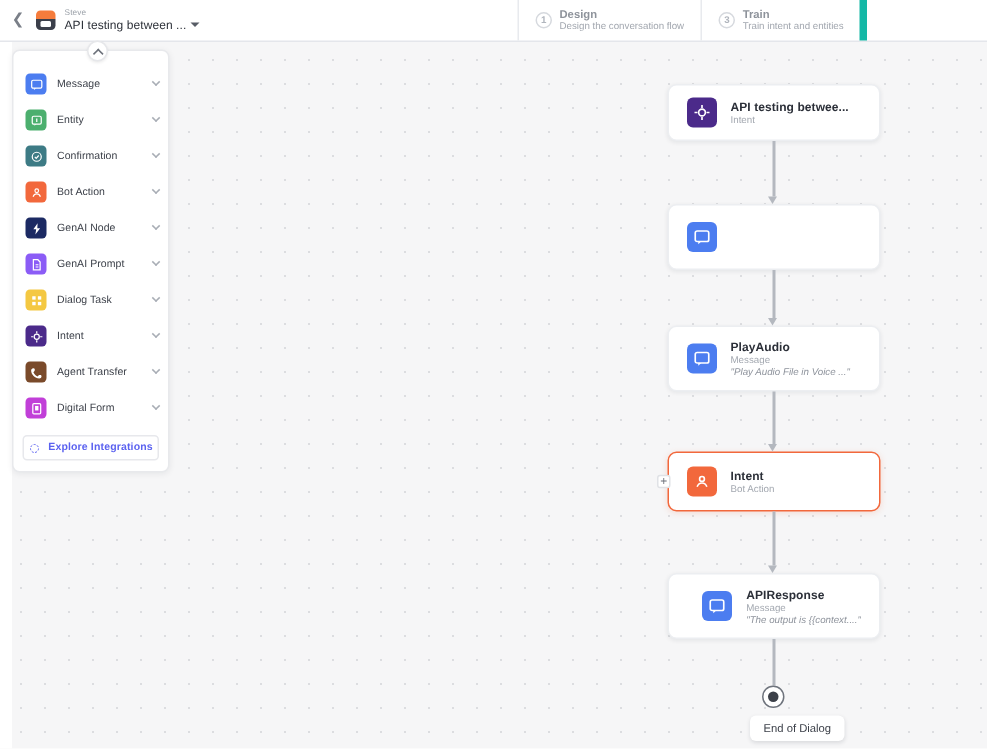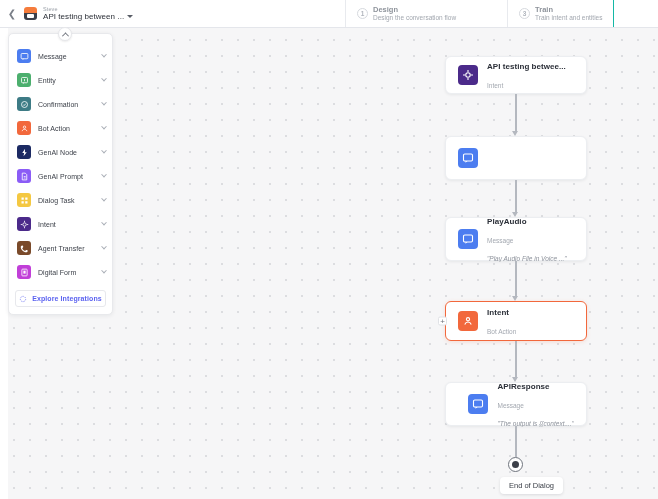--- a/index.html
+++ b/index.html
@@ -34,28 +34,28 @@
   .hdr-titles { display: flex; flex-direction: column; justify-content: flex-end; line-height: 1.15; }
   .hdr-sub { font-size: 5.5px; color: #9aa0a8; letter-spacing: .1px; }
   .hdr-title-row { display: flex; align-items: center; gap: 3px; }
   .hdr-title { font-size: 8px; color: #2c3038; letter-spacing: .05px; }
   .caret-down {
     width: 0; height: 0; border-left: 3px solid transparent; border-right: 3px solid transparent;
     border-top: 3.5px solid #585d66; cursor: pointer;
   }
 
   .steps {
-    position: absolute; left: 345px; top: 0; height: 27px; display: flex; align-items: stretch; gap: 40px;
+    position: absolute; left: 345px; top: 0; height: 27px; display: flex; align-items: stretch;
   }
   .step {
     display: flex; align-items: center; gap: 5px; padding: 0 11px;
     border-left: 1px solid #e8eaee; position: relative; cursor: pointer;
   }
   .step:first-child { border-left: 1px solid #e8eaee; }
-  .step.last { border-right: 1px solid #14b8a6; }
+  .step.last { border-right: 5px solid #14b8a6; }
   .step-num {
     width: 11px; height: 11px; border-radius: 50%; flex: none;
     display: flex; align-items: center; justify-content: center;
     font-size: 6.5px; font-weight: bold; color: #b0b5bd;
     border: 1px solid #d6d9de; background: #fff;
   }
   .step.active .step-num { background: #2a5fe6; border-color: #2a5fe6; color: #fff; }
   .step-txt { display: flex; flex-direction: column; line-height: 1.2; }
   .step-title { font-size: 7.5px; font-weight: bold; color: #8e939b; }
   .step.active .step-title { color: #2c3038; }
@@ -116,21 +116,21 @@
     position: absolute; background: #ffffff; border: 1px solid #eceef1; border-radius: 6px;
     box-shadow: 0 1px 3px rgba(20,25,40,.07);
     display: flex; align-items: center; gap: 9px; padding: 0 12px;
     width: 142px; cursor: pointer;
   }
   .node.selected { border: 1.5px solid #f2683c; box-shadow: 0 1px 4px rgba(242,104,60,.18); }
   .node-icon {
     width: 20px; height: 20px; border-radius: 4px; flex: none;
     display: flex; align-items: center; justify-content: center;
   }
-  .node-txt { display: flex; flex-direction: column; justify-content: center; gap: 11px; overflow: hidden; }
+  .node-txt { display: flex; flex-direction: column; justify-content: center; gap: 1px; overflow: hidden; }
   .node-title { font-size: 8px; font-weight: bold; color: #2b2f38; letter-spacing: .05px; white-space: nowrap; }
   .node-type { font-size: 6.5px; color: #a3a8b0; }
   .node-quote { font-size: 6.5px; color: #8e939c; font-style: italic; white-space: nowrap; }
 
   .plus-handle {
     position: absolute; left: -8px; top: 50%; transform: translateY(-50%);
     width: 9px; height: 9px; background: #ffffff; border: 1px solid #e0e2e6; border-radius: 2px;
     display: flex; align-items: center; justify-content: center;
     font-size: 8px; line-height: 1; color: #6d727b; cursor: pointer;
   }

